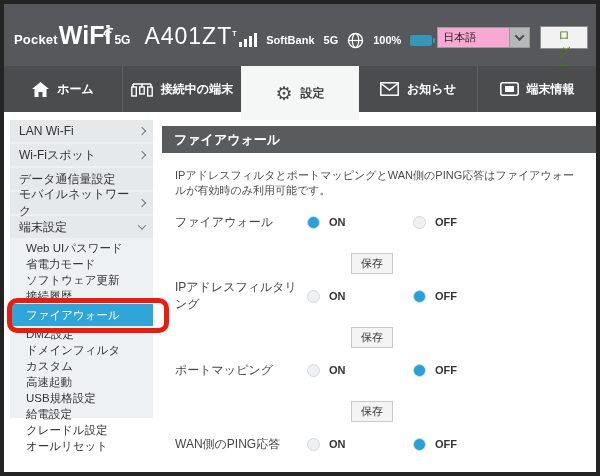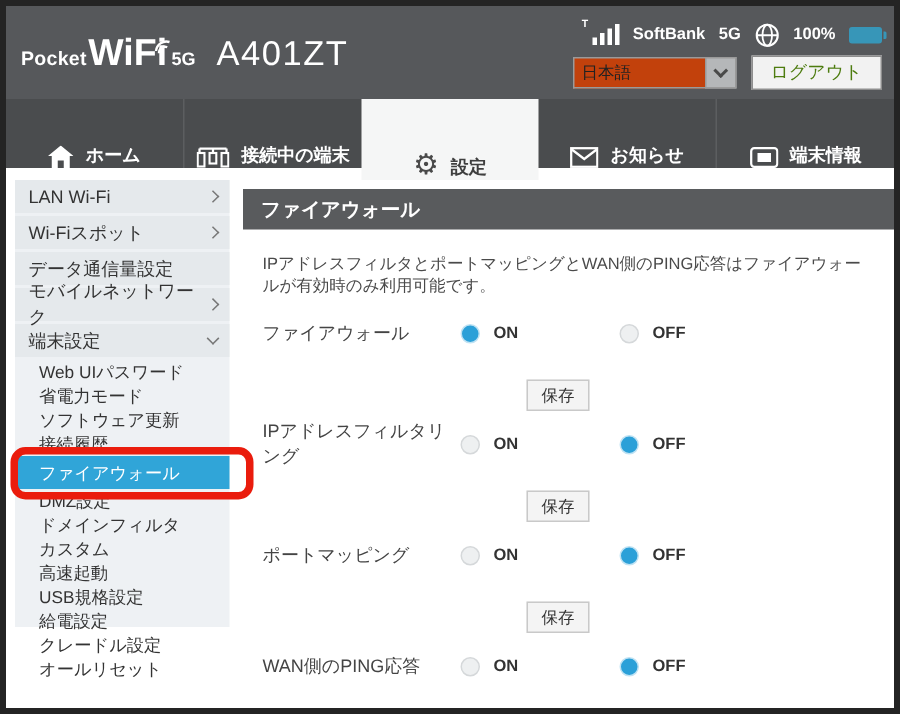--- a/index.html
+++ b/index.html
@@ -20,39 +20,39 @@
     display:flex; justify-content:space-between; align-items:center;
     padding:0 8px 0 10px;
   }
   .logo{ display:flex; align-items:baseline; color:#fff; white-space:nowrap; }
   .logo .pocket{ font-size:13px; font-weight:bold; letter-spacing:.2px; }
   .logo .wifi{ font-size:25px; font-weight:bold; margin-left:1px; position:relative; }
   .logo .arcs{ position:absolute; top:-7px; right:-4px; }
   .logo .fiveg{ font-size:12px; font-weight:bold; margin-left:3px; }
   .logo .model{ font-size:23px; font-weight:300; margin-left:14px; letter-spacing:1px; }
 
-  .hright{ display:flex; flex-direction:column; align-items:flex-end; gap:5px; padding-top:4px; }
+  .hright{ display:flex; flex-direction:row; align-items:flex-end; gap:5px; padding-top:4px; }
   .statusrow{ display:flex; align-items:center; gap:9px; color:#fff; }
   .sig{ display:flex; align-items:flex-end; gap:2px; position:relative; padding-left:7px; }
   .sig .t{ position:absolute; left:0; top:-3px; font-size:7px; font-weight:bold; color:#fff; }
   .sig i{ display:block; width:3px; background:#fff; }
   .carrier,.net,.batt-pct{ font-size:11px; font-weight:bold; }
   .battery{ width:22px; height:11px; background:#3796b8; border-radius:2px; position:relative; }
   .battery:after{ content:""; position:absolute; right:-3px; top:3px; width:2px; height:5px; background:#3796b8; border-radius:0 1px 1px 0; }
   .ctrlrow{ display:flex; align-items:center; gap:10px; }
   .langsel{ display:flex; height:21px; cursor:pointer; }
-  .langsel .val{ width:88px; background:#c2410c; border:1px solid #9a9a9a; border-right:none; font-size:11px; color:#222; display:flex; align-items:center; padding-left:5px; }
+  .langsel .val{ width:72px; background:#f9a8d4; border:1px solid #9a9a9a; border-right:none; font-size:11px; color:#222; display:flex; align-items:center; padding-left:5px; }
   .langsel .dd{ width:21px; background:#b5b7b9; border:1px solid #9a9a9a; display:flex; align-items:center; justify-content:center; }
   .chev-down{ width:7px; height:7px; border-right:2px solid #4a4a4a; border-bottom:2px solid #4a4a4a; transform:rotate(45deg) translate(-1px,-1px); }
   .logout{ height:23px; padding:0 12px; background:#f2f2f2; border:1px solid #8e8e8e; font-size:12px; color:#4d7c0f; font-family:inherit; cursor:pointer; }
 
   
   .nav{ height:46px; background:#4a4c4e; display:flex; position:relative; z-index:2; }
   .tab{
-    flex:1; display:flex; align-items:flex-end; justify-content:center; gap:8px;
+    flex:1; display:flex; align-items:center; justify-content:center; gap:8px;
     color:#fff; font-size:12px; font-weight:bold; cursor:pointer;
     border-left:1px solid #5c5e60;
   }
   .tab:first-child{ border-left:none; }
   .tab.active{
     background:#f5f6f6; color:#3f3f3f; height:54px; border-left:none;
   }
   .tab.active + .tab{ border-left:none; }
   .ticon{ display:flex; align-items:center; }
   .gear-glyph{ font-family:"DejaVu Sans",sans-serif; font-size:19px; line-height:1; color:#4a4a4a; }

